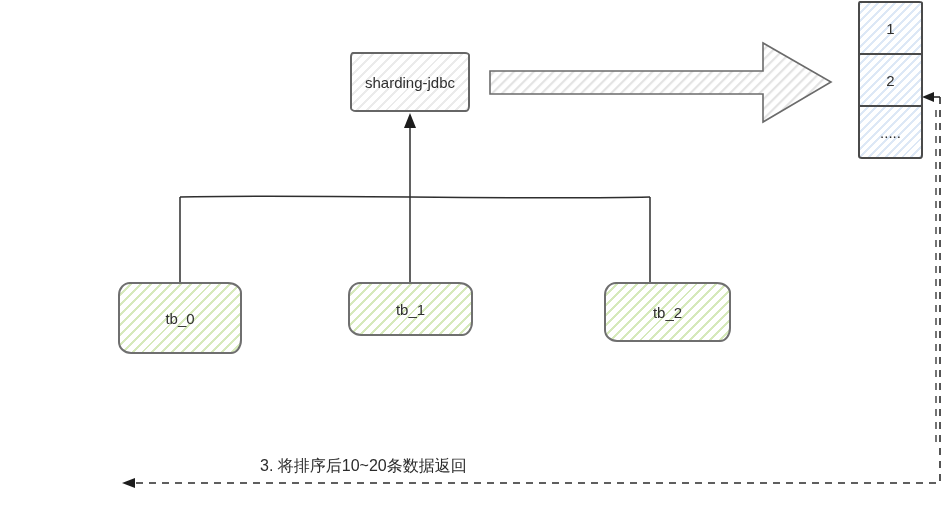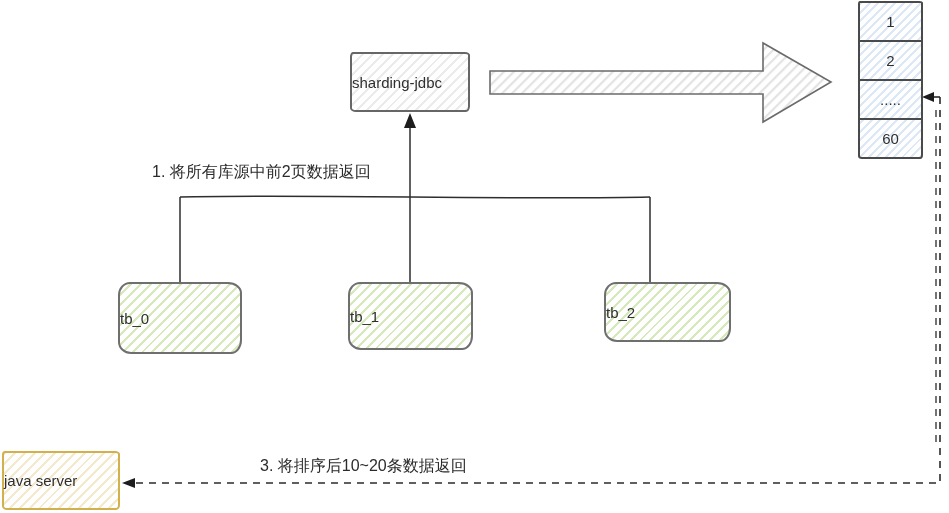--- a/index.html
+++ b/index.html
@@ -1,21 +1,21 @@
 <!DOCTYPE html>
 <html><head>
 <meta charset="utf-8">
 <style>
   html,body{margin:0;padding:0;background:#ffffff;}
   #canvas{
     position:relative;width:949px;height:513px;background:#ffffff;overflow:hidden;
     font-family:"Liberation Sans","DejaVu Sans",sans-serif;color:#2f2f2f;
   }
   .node{
-    position:absolute;display:flex;align-items:center;
+    position:absolute;display:flex;align-items:center;justify-content:center;
     box-sizing:border-box;font-size:15px;color:#2f2f2f;text-align:center;
   }
   
   .hatch-gray{
     background:repeating-linear-gradient(135deg,#ebebeb 0 2px,#ffffff 2px 7px);
     border:2px solid #666666;border-radius:3px 5px 4px 6px / 5px 3px 6px 4px;
   }
   .hatch-green{
     background:repeating-linear-gradient(135deg,#d6e9bb 0 2px,#ffffff 2px 7px);
     border:2px solid #6f6f6f;border-radius:12px 14px 11px 13px / 13px 11px 14px 12px;
@@ -75,33 +75,28 @@
   </svg>
 
   <div class="node hatch-gray" style="left:350px;top:52px;width:120px;height:60px;">
     <span>sharding-jdbc</span>
   </div>
 
   <div id="stack">
     <div class="stack-cell">1</div>
     <div class="stack-cell">2</div>
     <div class="stack-cell">.....</div>
-    <div class="stack-cell">60</div>
   </div>
 
   <div class="node hatch-green" style="left:118px;top:282px;width:124px;height:72px;">
     <span>tb_0</span>
   </div>
-  <div class="node hatch-green" style="left:348px;top:282px;width:125px;height:68px;">
+  <div class="node hatch-green" style="left:348px;top:282px;width:125px;height:54px;">
     <span>tb_1</span>
   </div>
   <div class="node hatch-green" style="left:586px;top:282px;width:127px;height:60px;margin-left:18px;">
     <span>tb_2</span>
   </div>
 
-  <div class="node hatch-yellow" style="left:2px;top:451px;width:118px;height:59px;">
-    <span>java server</span>
-  </div>
 
-  <div class="step-label" style="left:152px;top:162px;">1. 将所有库源中前2页数据返回</div>
   <div class="step-label" style="left:260px;top:456px;">3. 将排序后10~20条数据返回</div>
 
 </div>
 
 </body></html>

